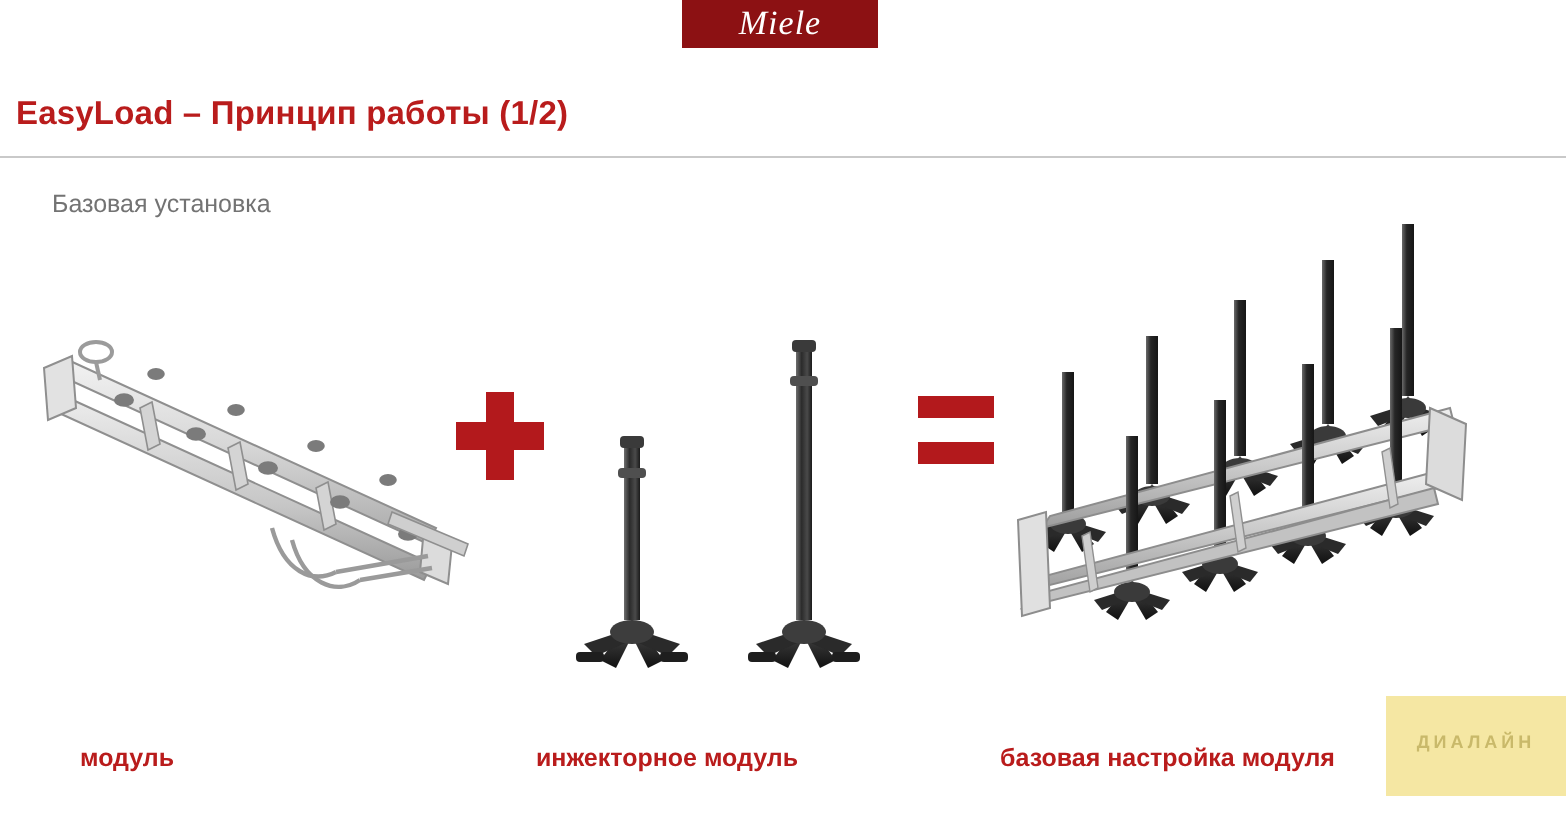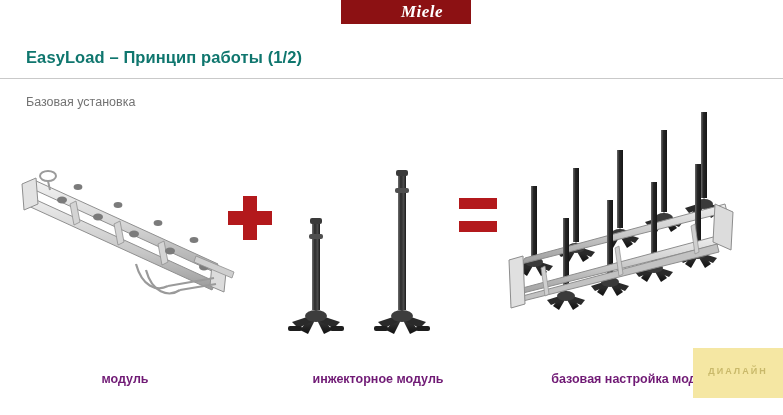--- a/index.html
+++ b/index.html
@@ -32,35 +32,34 @@
   .brand-logo {
     position: absolute;
     left: 341px;
     top: 0px;
     width: 98px;
     height: 24px;
     background: #8c1113;
     color: #ffffff;
     font-family: "Liberation Serif", serif;
     font-style: italic;
-    font-weight: bold;
+    font-weight: normal;
     font-size: 17px;
     line-height: 24px;
     text-align: center;
     letter-spacing: 0.5px;
-    padding-left: 32px;
   }
   
   .title {
     position: absolute;
-    left: 26px;
+    left: 8px;
     top: 48px;
     font-size: 16.5px;
     font-weight: bold;
-    color: #0f766e;
+    color: #b91c1c;
     letter-spacing: 0.1px;
   }
   .title-rule {
     position: absolute;
     left: 0px;
     top: 78px;
     width: 783px;
     height: 1px;
     background: #c9c9c9;
   }
@@ -69,22 +68,22 @@
     left: 26px;
     top: 95px;
     font-size: 12.5px;
     color: #737373;
   }
   
   .caption {
     position: absolute;
     font-size: 12.5px;
     font-weight: bold;
-    color: #701a75;
-    text-align: center;
+    color: #b91c1c;
+    text-align: left;
     white-space: nowrap;
   }
   .cap-module { left: 40px;  top: 372px; width: 170px; }
   .cap-nozzle { left: 268px; top: 372px; width: 220px; }
   .cap-base   { left: 500px; top: 372px; width: 270px; }
 
   
   .plus {
     position: absolute;
     left: 228px;

